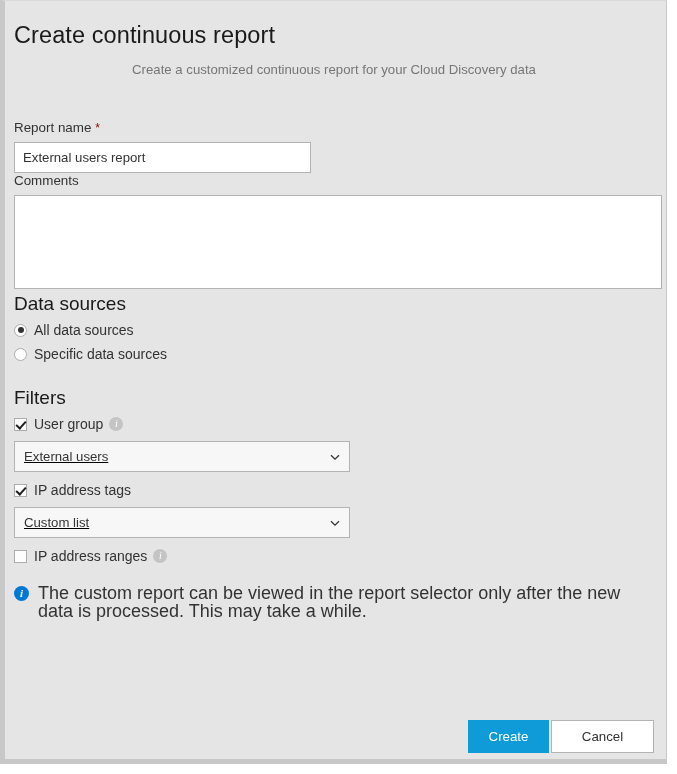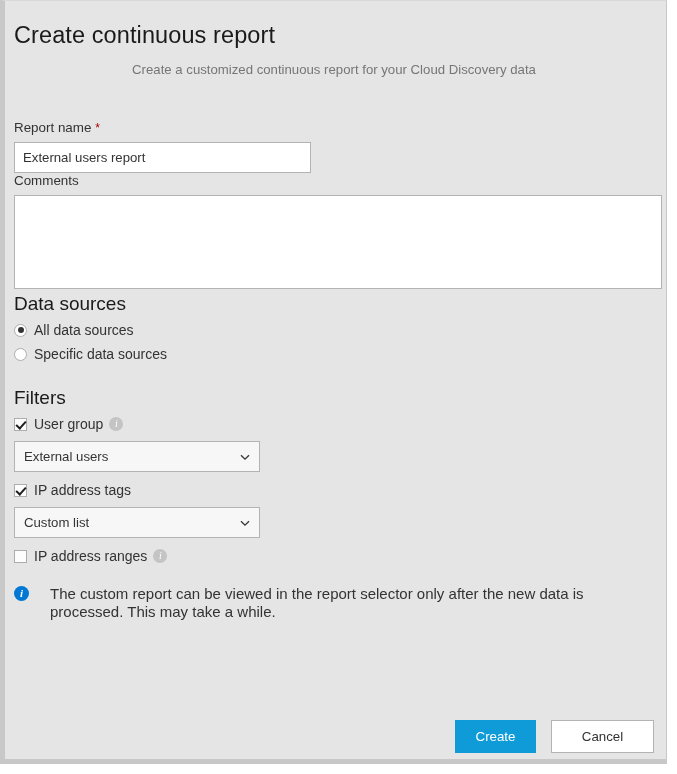--- a/index.html
+++ b/index.html
@@ -191,63 +191,64 @@
     font-size: 11px;
     font-weight: 700;
     font-style: italic;
     font-family: "Liberation Serif", serif;
     line-height: 1;
     margin-top: 1px;
   }
 
   
   .dropdown {
-    width: 246px;
+    width: 336px;
     height: 31px;
     border: 1px solid #b3b3b3;
     background: #f7f7f7;
     box-sizing: border-box;
     display: flex;
     align-items: center;
     padding: 0 8px 0 9px;
     margin: 6px 0 7px 0;
+    text-decoration: underline;
   }
   .dropdown-value {
     flex: 1 1 auto;
     font-size: 13.2px;
     color: #333333;
   }
   .chevron {
     flex: 0 0 auto;
     width: 12px;
     height: 12px;
     display: block;
   }
 
   
   .notice {
     display: flex;
     align-items: flex-start;
     margin-top: 18px;
   }
   .notice-text {
-    margin-left: 21px;
-    font-size: 15px;
+    margin-left: 9px;
+    font-size: 18px;
     color: #333333;
     line-height: 17.5px;
     max-width: 600px;
   }
 
   
   .footer {
     position: absolute;
     right: 12px;
     bottom: 27px;
     display: flex;
-    gap: 15px;
+    gap: 2px;
   }
   .btn {
     height: 33px;
     min-width: 80px;
     font-family: "Liberation Sans", sans-serif;
     font-size: 13.3px;
     border-radius: 0;
     cursor: pointer;
     padding: 0 14px;
     box-sizing: border-box;

